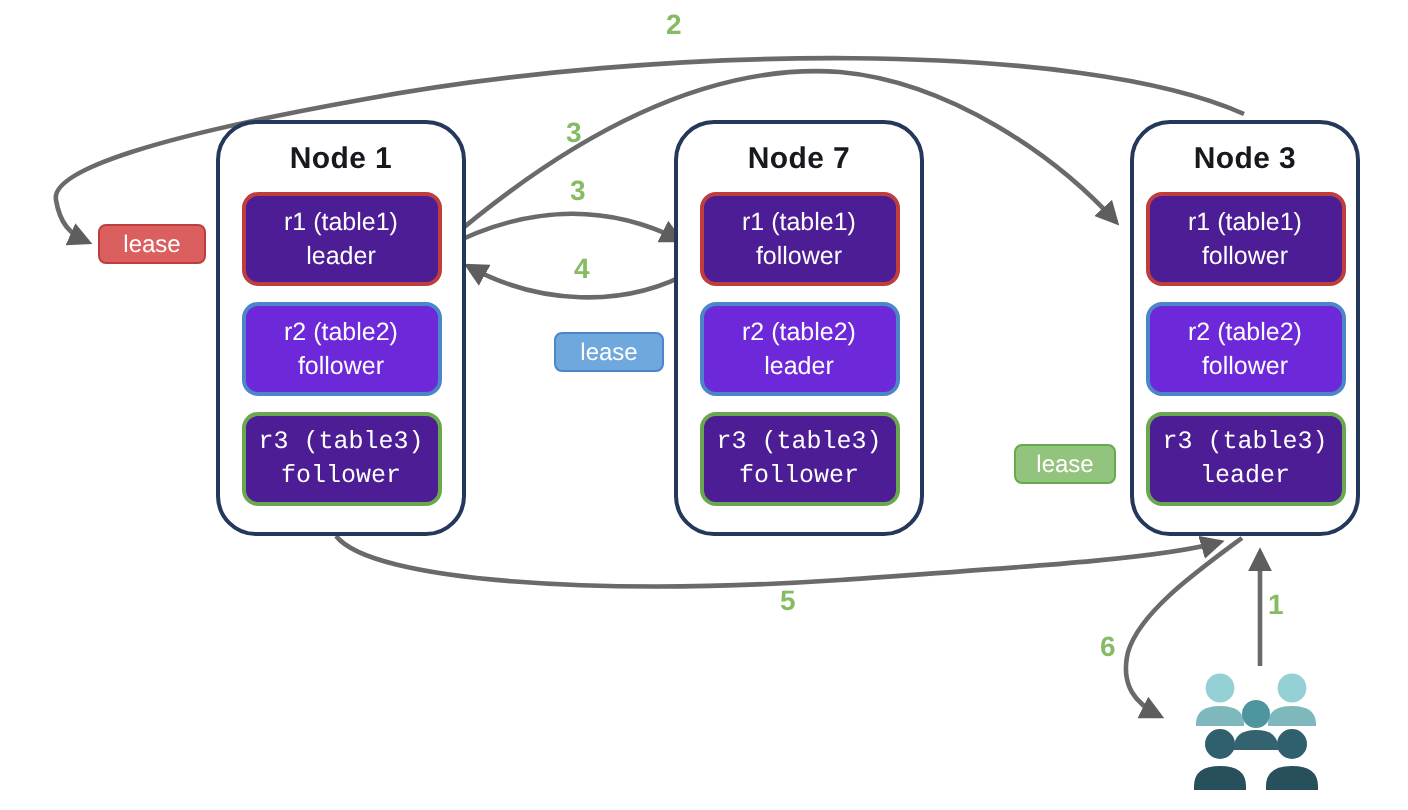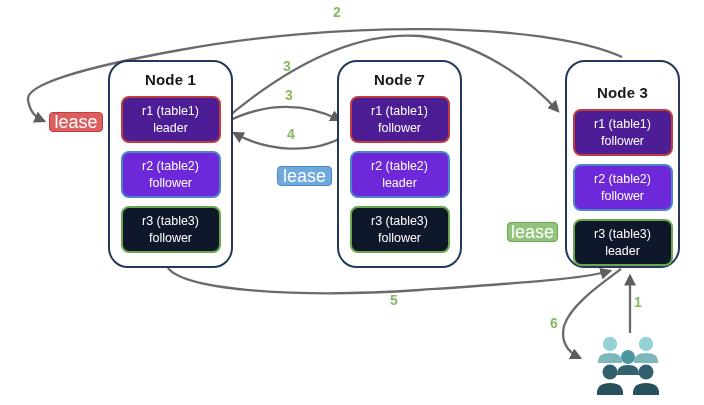--- a/index.html
+++ b/index.html
@@ -9,35 +9,35 @@
   }
   .arrows { position:absolute; left:0; top:0; width:704px; height:405px; pointer-events:none; }
 
   .node {
     position:absolute; top:60px; height:208px; width:125px;
     background:#ffffff; border:2px solid #24385b; border-radius:20px;
     box-sizing:border-box; display:flex; flex-direction:column; align-items:center;
   }
   .node1 { left:108px; }
   .node2 { left:337px; }
-  .node3 { left:565px; width:115px;justify-content:flex-end; }
+  .node3 { left:565px; width:115px; }
   .node-title { margin-top:9px; font-size:15px; font-weight:bold; color:#16191d; letter-spacing:.2px; }
 
   .replica {
     width:100px; height:47px; margin-top:8px; border-radius:8px;
     border:2px solid; box-sizing:border-box;
     display:flex; flex-direction:column; align-items:center; justify-content:center;
     color:#ffffff; font-size:12.5px; line-height:1.3; text-align:center;
   }
   .replica.red   { background:#4c1d95; border-color:#bf3d3d; }
   .replica.blue  { background:#6d28d9; border-color:#4a86c8; }
-  .replica.green { background:#0f172a; border-color:#6aa84f; }
+  .replica.green { background:#4c1d95; border-color:#6aa84f;font-family:Liberation Mono, monospace; }
 
   .lease {
-    position:absolute; height:20px; border-radius:4px; color:#ffffff; font-size:18px;
+    position:absolute; height:20px; border-radius:4px; color:#ffffff; font-size:12px;
     display:flex; align-items:center; justify-content:center;
     box-sizing:border-box; border:1.5px solid;
   }
   .lease.red   { left:49px;  top:112px; width:54px; background:#dc5f5f; border-color:#bf3d3d; }
   .lease.blue  { left:277px; top:166px; width:55px; background:#6fa8dc; border-color:#4a86c8; }
   .lease.green { left:507px; top:222px; width:51px; background:#93c47d; border-color:#6aa84f; }
 
   .step { position:absolute; color:#85bb62; font-weight:bold; font-size:14px; }
   .step1  { left:634px; top:294px; }
   .step2  { left:333px; top:4px; }

